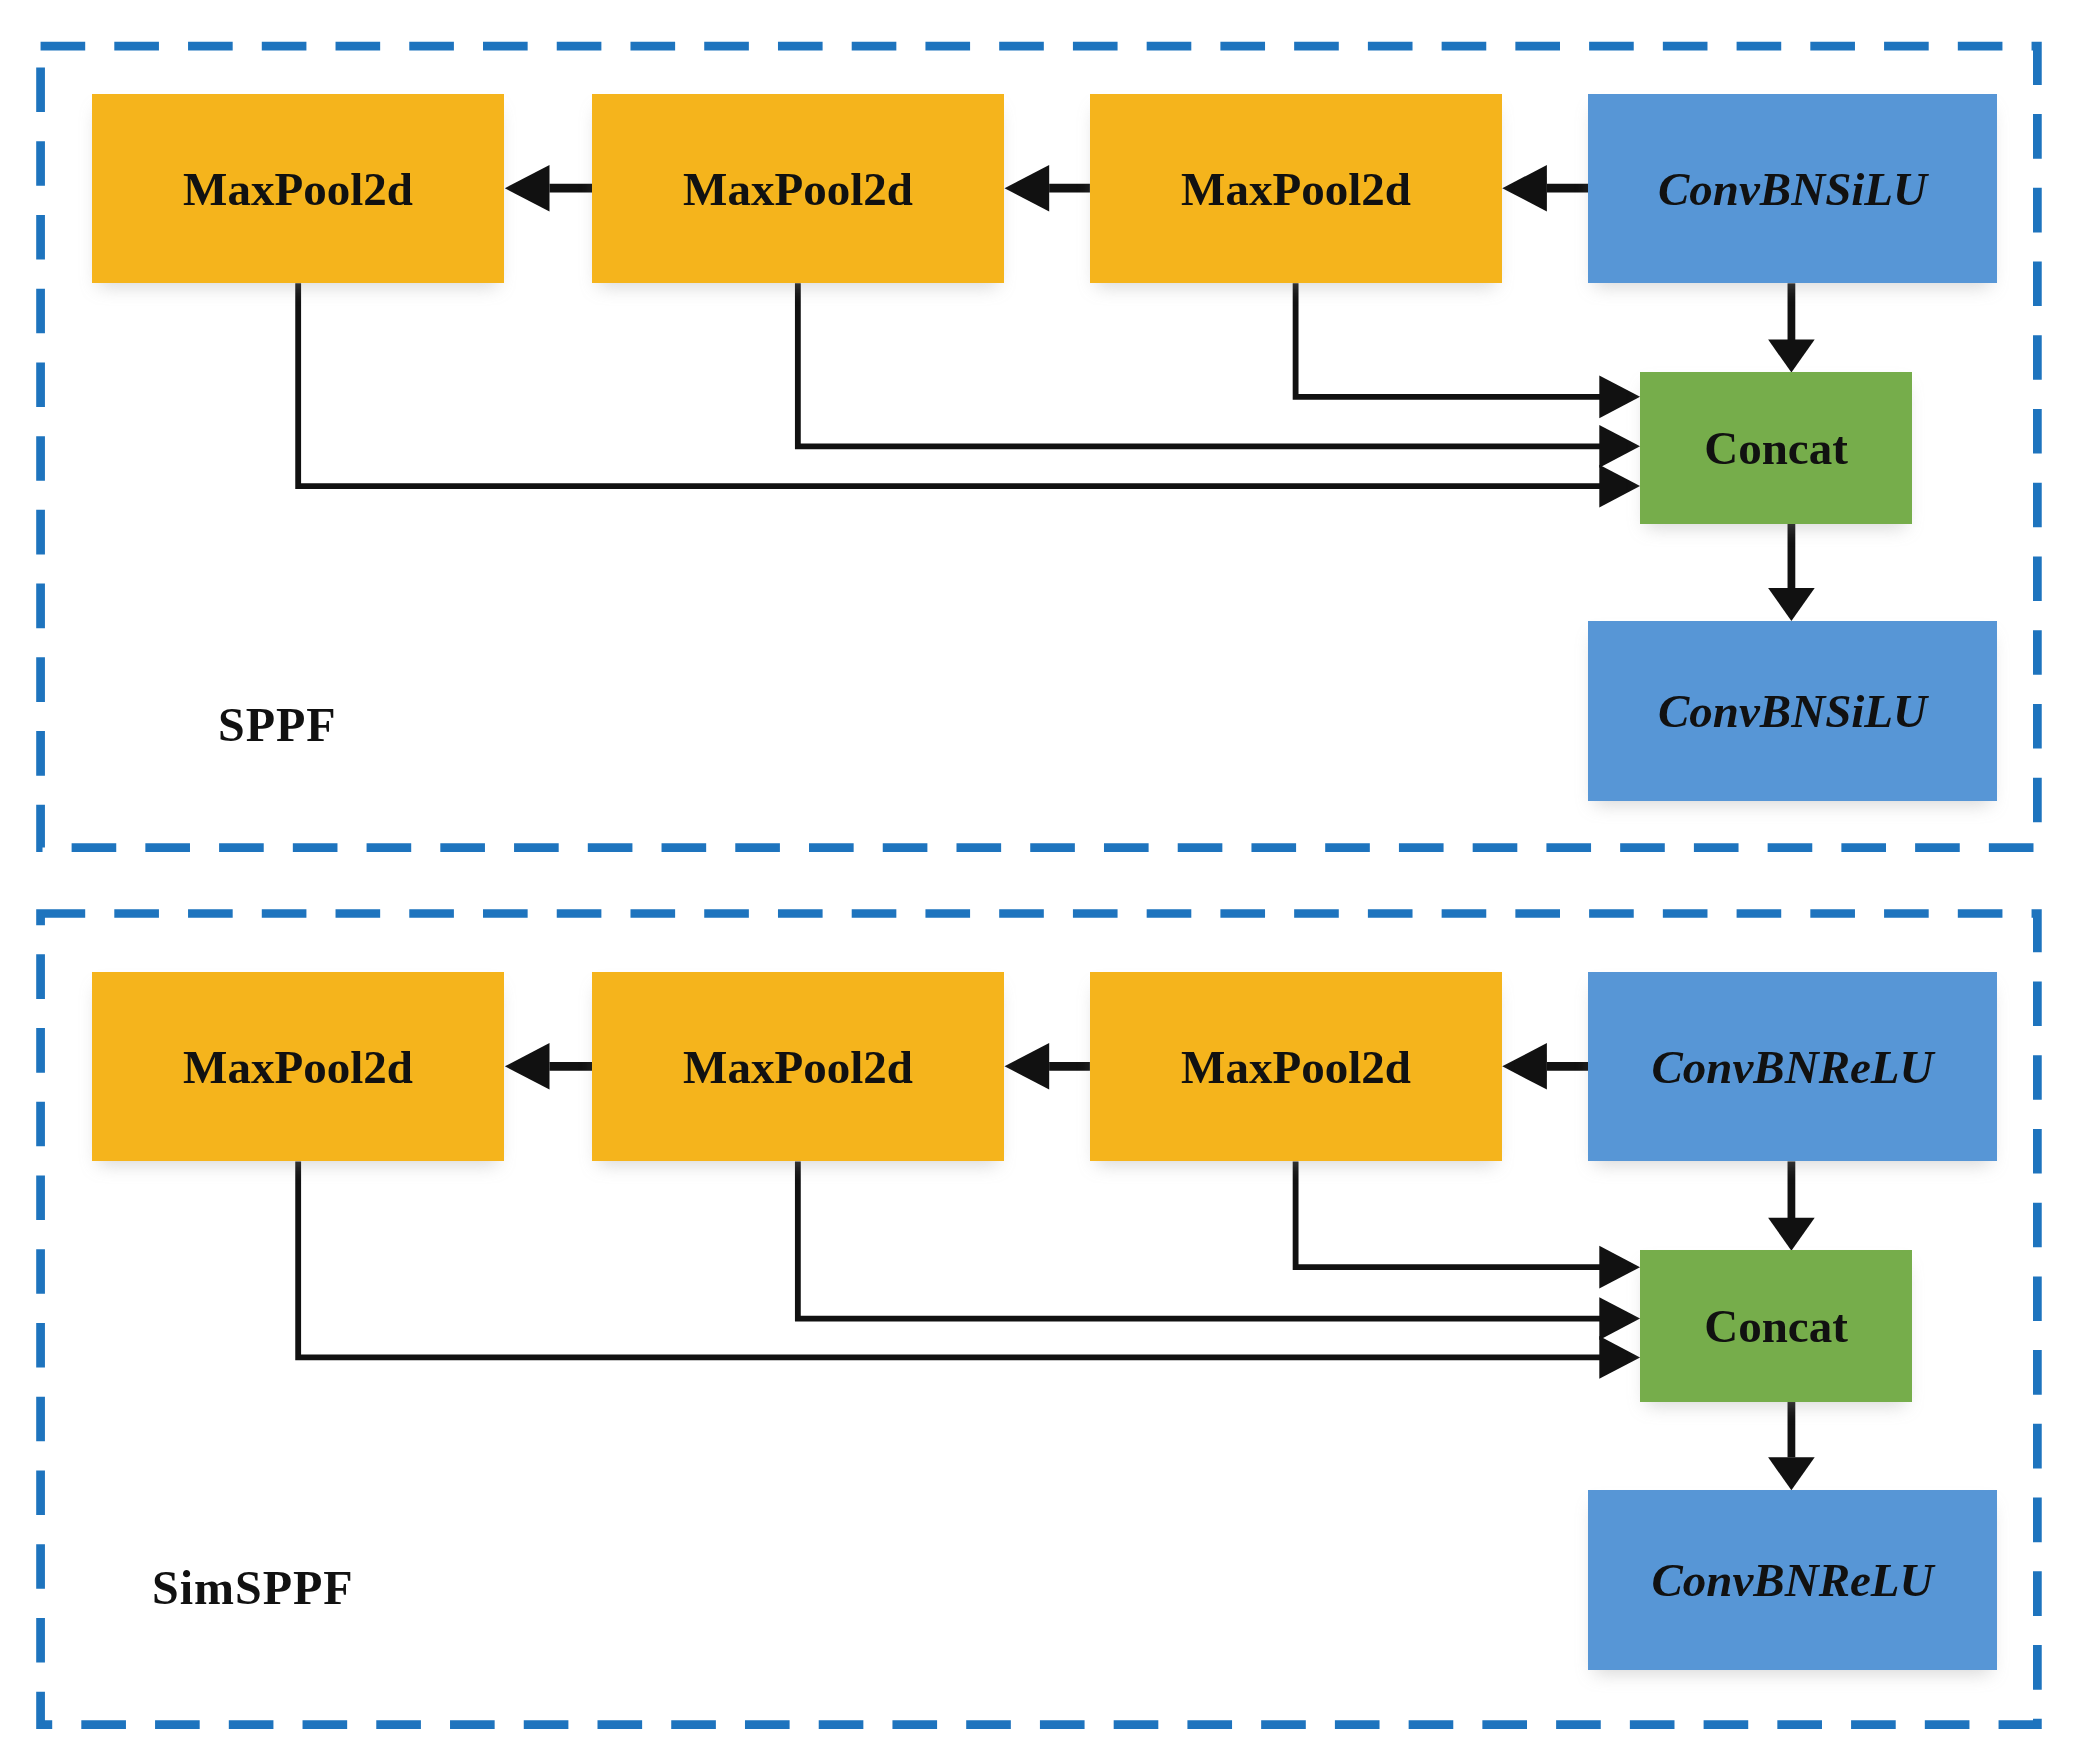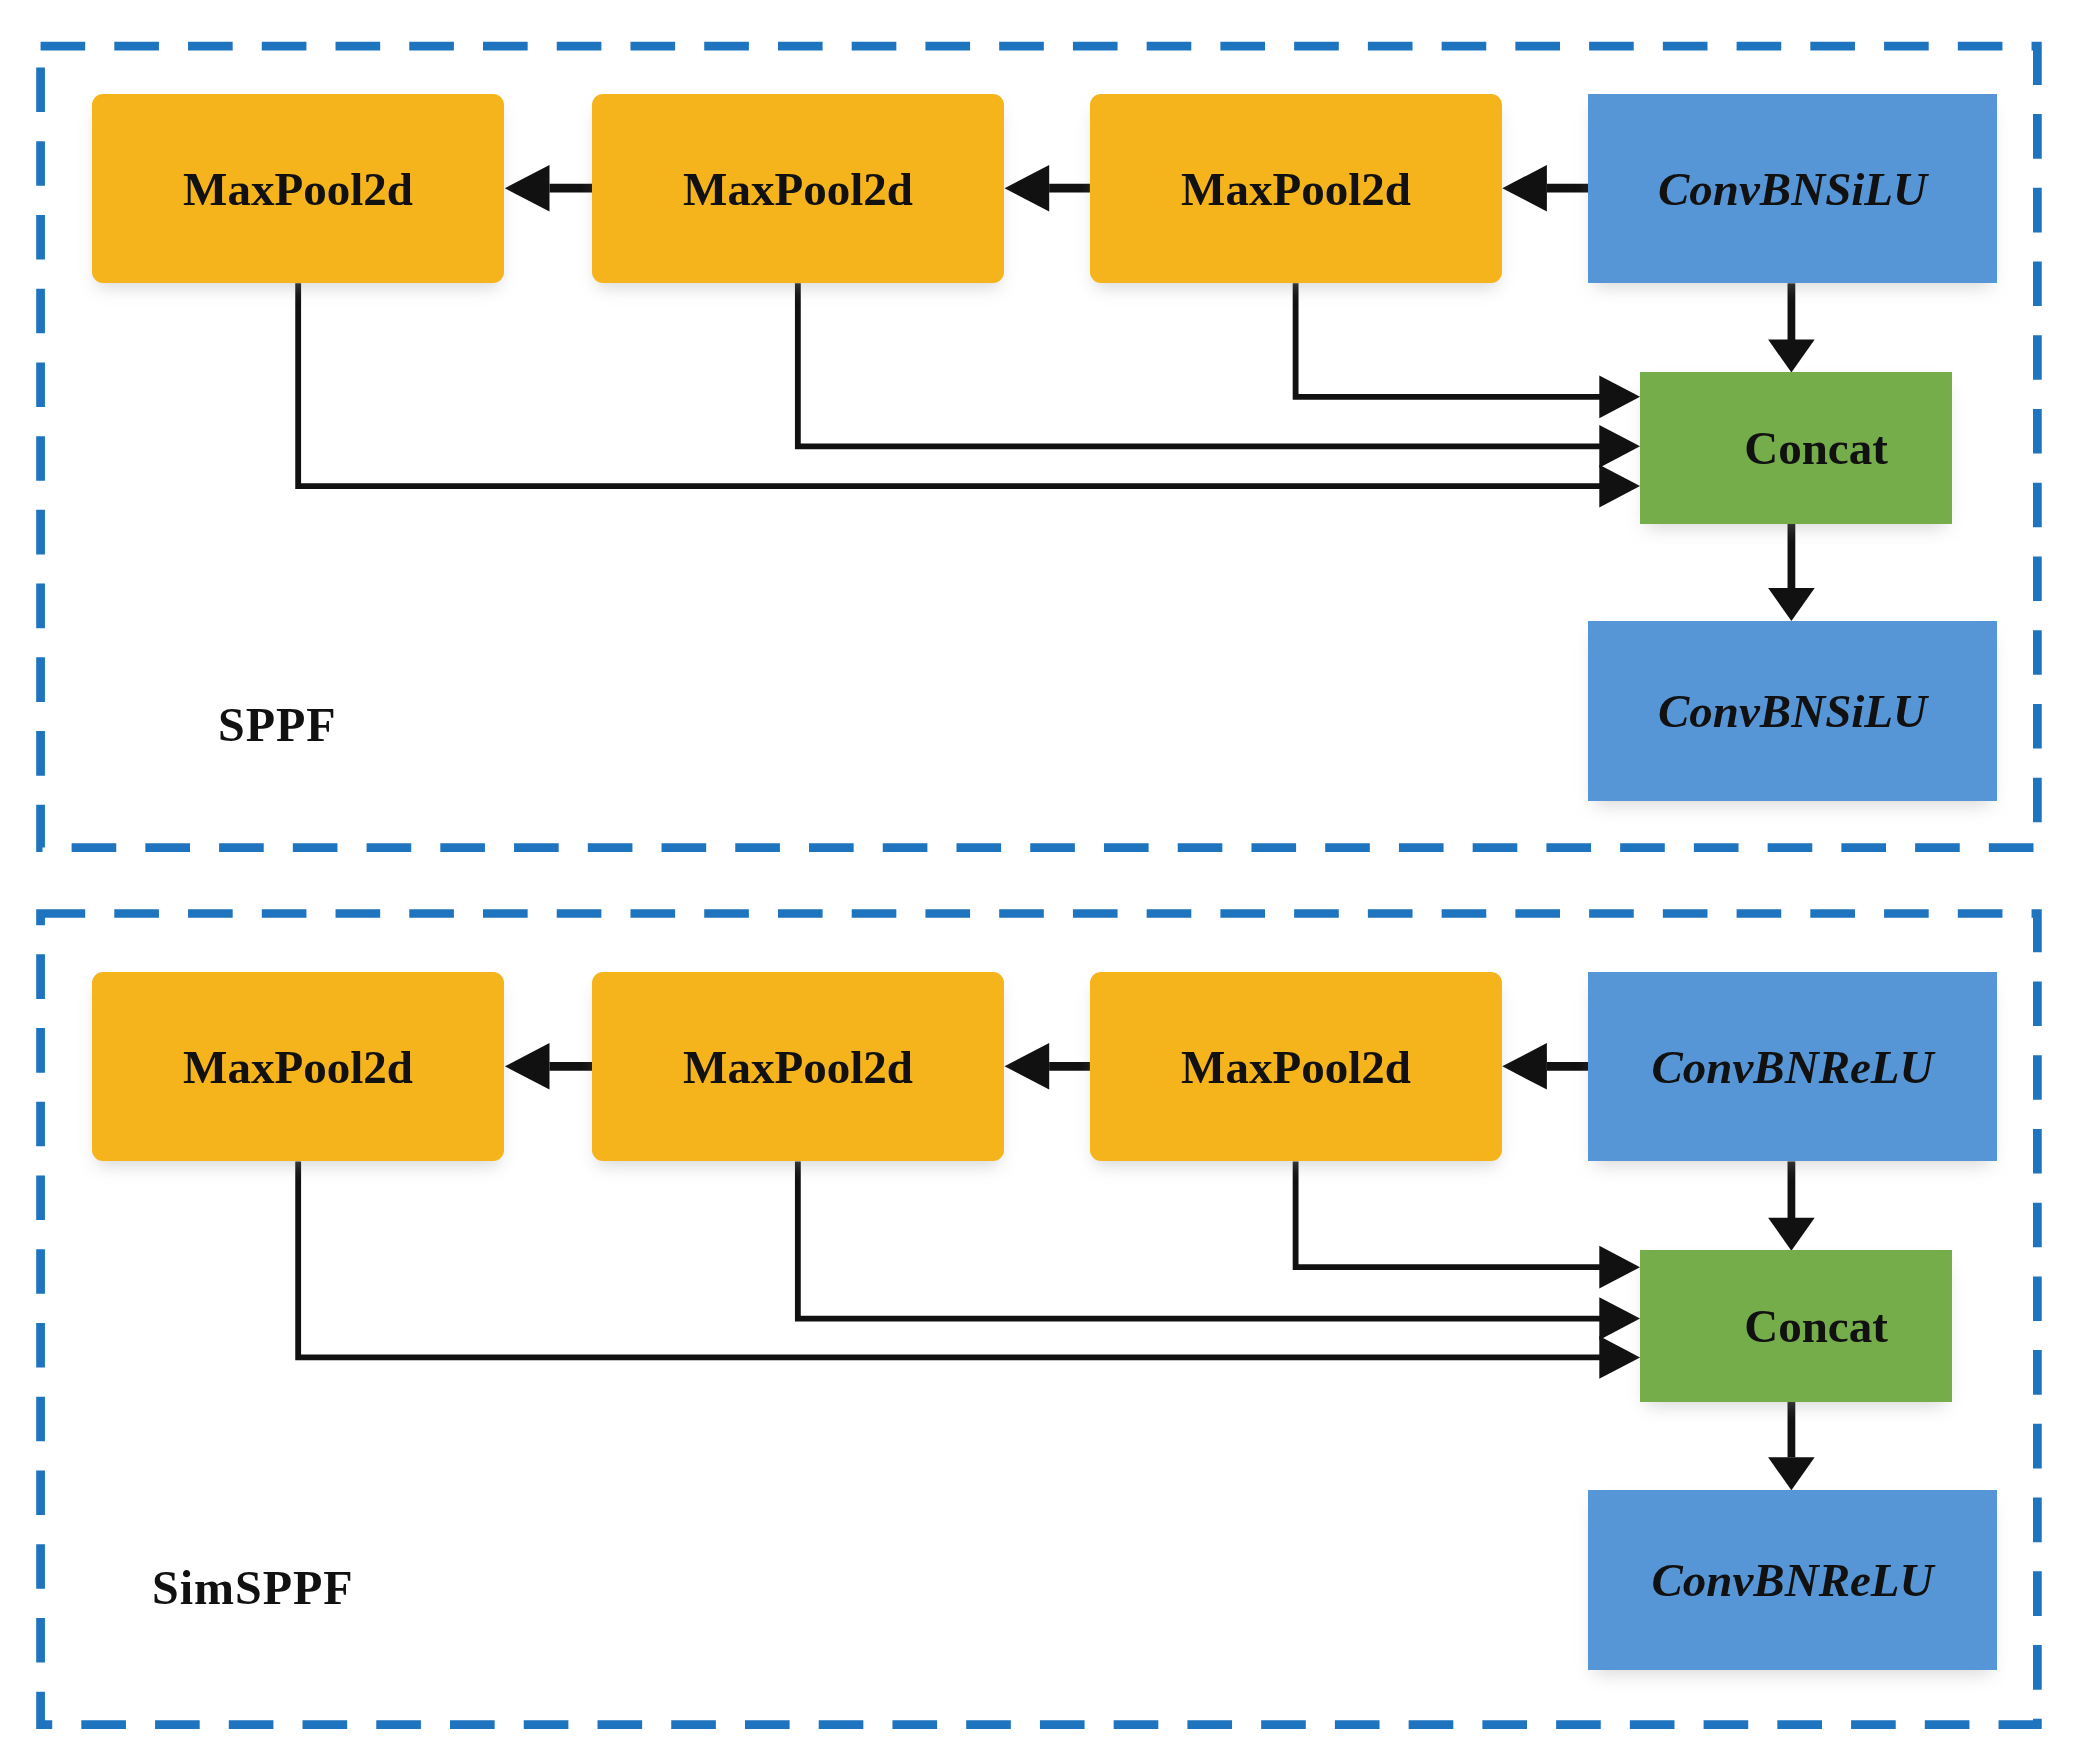--- a/index.html
+++ b/index.html
@@ -32,23 +32,23 @@
     position: absolute;
     display: flex;
     align-items: center;
     justify-content: center;
     font-weight: bold;
     font-size: 47px;
     color: var(--label-text, #111111);
     text-align: center;
     box-shadow: 0 9.7px 17.5px -5.8px rgba(150,150,150,0.40);
   }
-  .box-maxpool { background: var(--maxpool-fill, #F5B41C); border-radius: 11px; }
+  .box-maxpool { background: var(--maxpool-fill, #F5B41C); }
   .box-conv    { background: var(--conv-fill, #5796D6); font-style: italic; }
-  .box-concat  { background: var(--concat-fill, #76AD4B); padding-left: 40px; }
+  .box-concat  { background: var(--concat-fill, #76AD4B); }
   .diagram-label {
     position: absolute;
     font-weight: bold;
     font-size: 48px;
     letter-spacing: 1px;
     color: var(--label-text, #111111);
   }
 </style>
 </head>
 <body>

